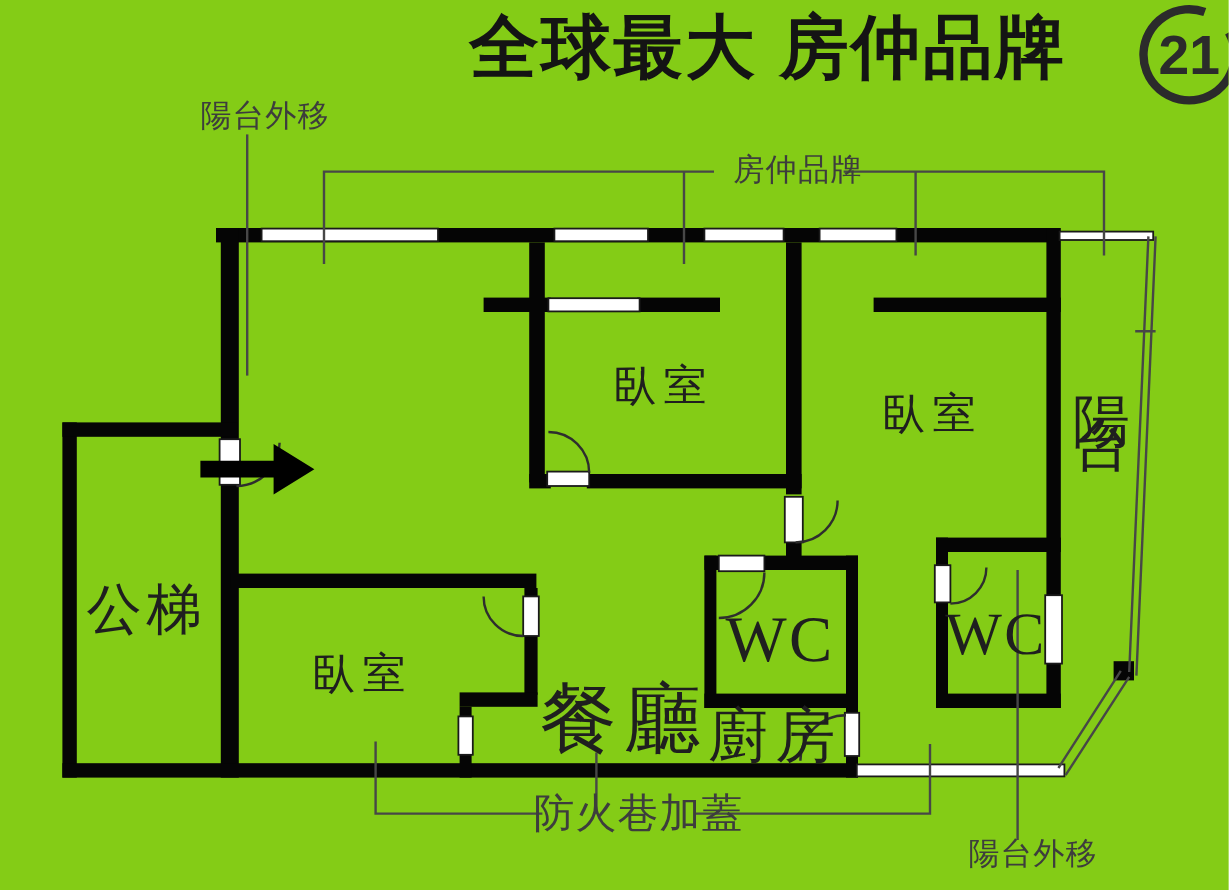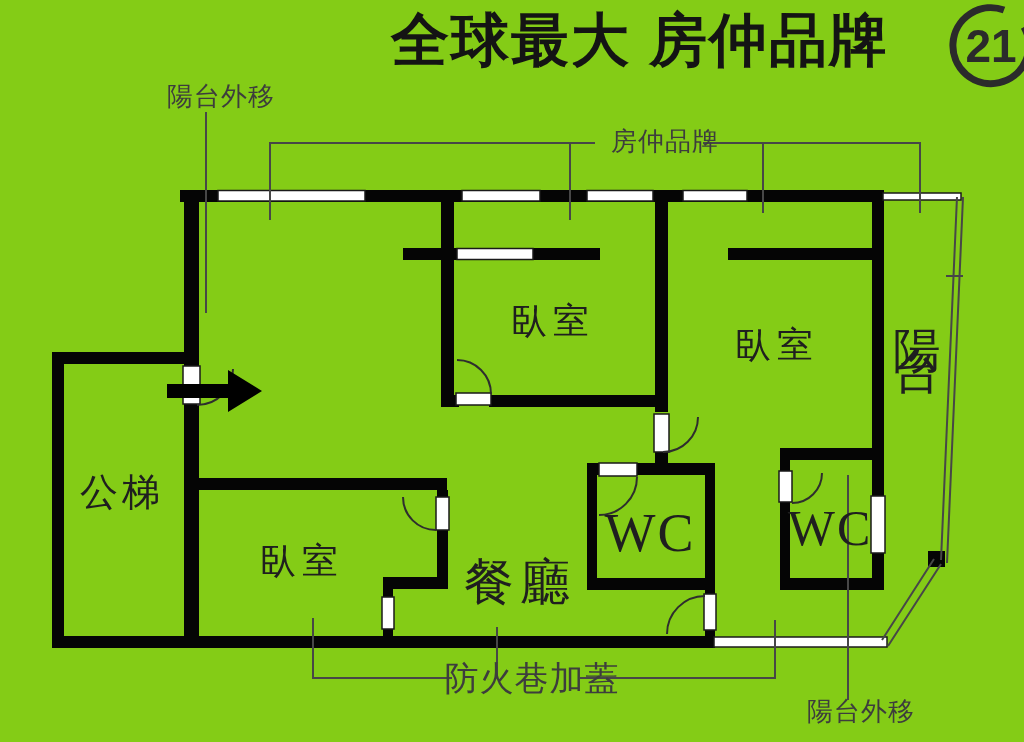--- a/index.html
+++ b/index.html
@@ -114,22 +114,23 @@
       <path d="M 963 197 L 947 563 M 957 197 L 941 560 M 946 276 L 963 276"></path>
       <path d="M 941 564 L 888 646 M 934 559 L 882 640"></path>
     </g>
 
     <path d="M 167 384 L 228 384 L 228 370 L 262 391 L 228 412 L 228 398 L 167 398 Z" fill="#000000"></path>
   </svg>
 
   <div class="lbl room" style="left:553px;top:321px;">臥室</div>
   <div class="lbl room" style="left:777px;top:345px;">臥室</div>
   <div class="lbl room" style="left:302px;top:561px;">臥室</div>
-  <div class="lbl room" style="left:122px;top:492px;font-size:38px;letter-spacing:4px;">公梯</div>
-  <div class="lbl room" style="left:520px;top:582px;font-size:50px;">餐廳</div>
+  <div class="lbl room" style="left:122px;top:508px;font-size:46px;letter-spacing:4px;">公梯</div>
+  <div class="lbl room" style="left:520px;top:600px;font-size:64px;">餐廳</div>
+  <div class="lbl room" style="left:646px;top:613px;font-size:50px;">廚房</div>
   <div class="lbl wcfont" style="left:650px;top:533px;font-size:54px;">WC</div>
   <div class="lbl wcfont" style="left:830px;top:528px;font-size:50px;">WC</div>
   <div class="room vert" style="position:absolute;left:917px;top:292px;font-size:48px;color:#1f1f1f;">陽台</div>
 
   <div class="lbl anno" style="left:205px;top:97px;">陽台外移</div>
   <div class="lbl anno" style="left:649px;top:142px;">房仲品牌</div>
   <div class="lbl anno" style="left:516px;top:679px;font-size:34px;">防火巷加蓋</div>
   <div class="lbl anno" style="left:845px;top:712px;">陽台外移</div>
 
 </div>

